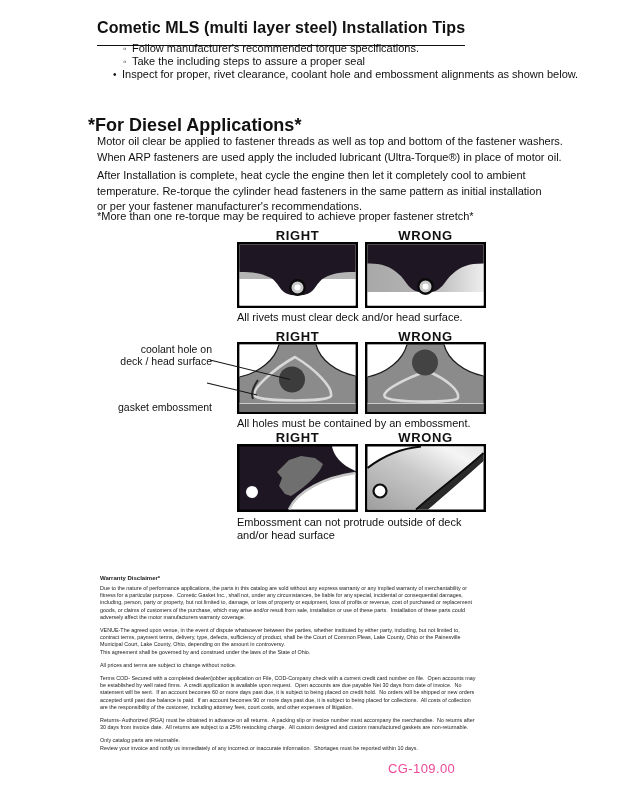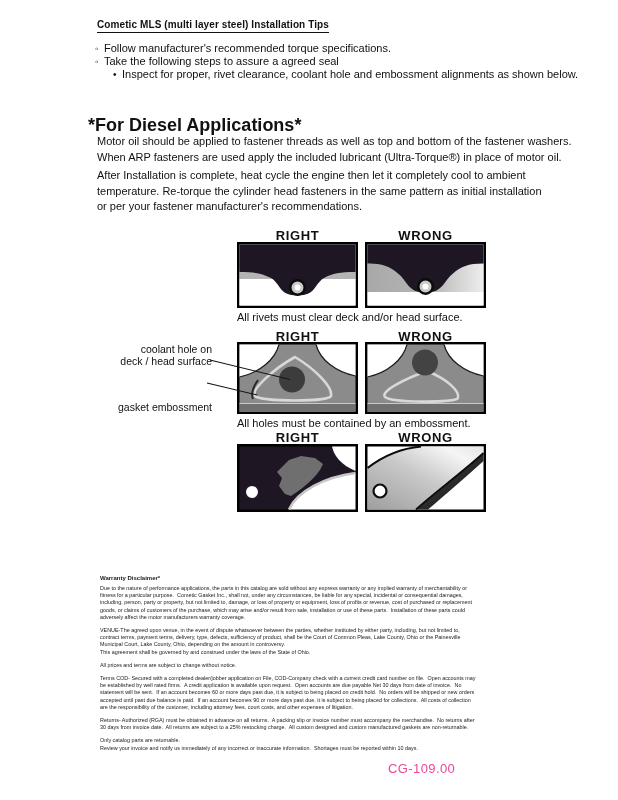--- a/index.html
+++ b/index.html
@@ -1,25 +1,25 @@
 <!DOCTYPE html>
 <html><head>
 <meta charset="utf-8">
 <style>
   html,body { margin:0; padding:0; background:#ffffff; }
   .page {
     position:relative; width:618px; height:800px; background:#fff;
     font-family:"Liberation Sans", sans-serif; color:#111; overflow:hidden;
   }
   .doc-title {
-    position:absolute; left:97px; top:19px; font-size:10px; font-weight:bold;
-    border-bottom:1.6px solid #111; padding-bottom:2px; letter-spacing:.1px;
+    position:absolute; left:97px; top:19px; font-size:16px; font-weight:bold;
+    border-bottom:1.6px solid #111; padding-bottom:8px; letter-spacing:.1px;
   }
   .tips { position:absolute; left:95px; top:42px; font-size:11px; line-height:13.2px; }
-  .b-row { white-space:nowrap; }
+  .b-row { white-space:nowrap;margin-left:28px; }
   .b-row.sub { margin-left:18px; }
   .b-dot { display:inline-block; width:9px; font-size:10px; }
   .b-dot.solid { width:9px; }
   .sec-head { position:absolute; left:88px; font-size:18px; font-weight:bold; }
   .para { position:absolute; left:97px; font-size:11px; line-height:15.6px; white-space:pre-line; }
   .dg-h { position:absolute; width:121px; text-align:center; font-size:13px; font-weight:bold; letter-spacing:.6px; }
   .dg-cap { position:absolute; left:237px; font-size:11px; line-height:12.6px; white-space:pre-line; }
   .panel { position:absolute; }
   .callout { position:absolute; left:98px; width:114px; text-align:right; font-size:10.5px; line-height:11.6px; white-space:pre-line; }
   .leaders { position:absolute; left:95px; top:338px; pointer-events:none; }
@@ -30,30 +30,31 @@
 </style>
 </head>
 <body>
 
 <div class="page">
 
   <div class="doc-title">Cometic MLS (multi layer steel) Installation Tips</div>
 
   <div class="tips">
     <div class="b-row"><span class="b-dot">◦</span><span>Follow manufacturer's recommended torque specifications.</span></div>
-    <div class="b-row"><span class="b-dot">◦</span><span>Take the following steps to assure a agreed seal</span></div>
+    <div class="b-row"><span class="b-dot">◦</span><span>Take the including steps to assure a proper seal</span></div>
     <div class="b-row sub"><span class="b-dot solid">•</span><span>Inspect for proper, rivet clearance, coolant hole and embossment alignments as shown below.</span></div>
   </div>
 
   <div class="sec-head" style="top:115px;">*For Diesel Applications*</div>
-  <div class="para" style="top:134px;">Motor oil should be applied to fastener threads as well as top and bottom of the fastener washers.
+  <div class="para" style="top:134px;">Motor oil clear be applied to fastener threads as well as top and bottom of the fastener washers.
 When ARP fasteners are used apply the included lubricant (Ultra-Torque®) in place of motor oil.</div>
   <div class="para" style="top:168px;">After Installation is complete, heat cycle the engine then let it completely cool to ambient
 temperature. Re-torque the cylinder head fasteners in the same pattern as initial installation
 or per your fastener manufacturer's recommendations.</div>
+  <div class="para" style="top:209px;">*More than one re-torque may be required to achieve proper fastener stretch*</div>
 
   <div class="dg-h" style="left:237px; top:228px;">RIGHT</div>
   <div class="dg-h" style="left:365px; top:228px;">WRONG</div>
 
   <svg class="panel" style="left:237px; top:242px;" width="121" height="66" viewBox="0 0 121 66">
     <rect x="1.25" y="1.25" width="118.5" height="63.5" fill="#ffffff" stroke="#000" stroke-width="2.5"></rect>
     <path d="M2.5,27 H118.5 V37 H2.5 Z" fill="#b4b4b4"></path>
     <rect x="2.5" y="37" width="116" height="26.5" fill="#ffffff"></rect>
     <path d="M2.5,2.5 H118.5 V30 C102,30 96,31.5 88,35.5 C77,41 80,53.5 60.5,53.5 C41,53.5 44,41 33,35.5 C25,31.5 19,30 2.5,30 Z" fill="#1e1622"></path>
     <circle cx="60.5" cy="45.5" r="7.2" fill="#c9c9c9" stroke="#0b0b0b" stroke-width="2.4"></circle>
@@ -143,20 +144,22 @@
       </linearGradient>
     </defs>
     <rect x="1.25" y="1.25" width="118.5" height="65.5" fill="#ffffff" stroke="#000" stroke-width="2.5"></rect>
     <path d="M2.5,24 C22,9 40,4 56,2.5 L118.5,2.5 L118.5,9 C94,31 69,49 51,65.5 L2.5,65.5 Z" fill="url(#gBand)"></path>
     <path d="M2.5,24 C22,9 40,4 56,2.5" stroke="#0d0d0d" stroke-width="2.2" fill="none"></path>
     <path d="M118.5,9 C94,31 69,49 51,65.5 L63,65.5 C80,51 101,33 118.5,17 Z" fill="url(#gSliver)"></path>
     <path d="M118.5,9 C94,31 69,49 51,65.5" stroke="#0d0d0d" stroke-width="1.8" fill="none"></path>
     <circle cx="15" cy="47" r="6.5" fill="#ffffff" stroke="#0d0d0d" stroke-width="2.2"></circle>
   </svg>
 
+  <div class="dg-cap" style="top:516px;">Embossment can not protrude outside of deck
+and/or head surface</div>
 
   <div class="disclaimer">
     <div class="disc-h">Warranty Disclaimer*</div>
     <div class="disc-p">Due to the nature of performance applications, the parts in this catalog are sold without any express warranty or any implied warranty of merchantability or
 fitness for a particular purpose.  Cometic Gasket Inc., shall not, under any circumstances, be liable for any special, incidental or consequential damages,
 including, person, party or property, but not limited to, damage, or loss of property or equipment, loss of profits or revenue, cost of purchased or replacement
 goods, or claims of customers of the purchase, which may arise and/or result from sale, installation or use of these parts.  Installation of these parts could
 adversely affect the motor manufacturers warranty coverage.</div>
     <div class="disc-p">VENUE-The agreed upon venue, in the event of dispute whatsoever between the parties, whether instituted by either party, including, but not limited to,
 contract terms, payment terms, delivery, type, defects, sufficiency of product, shall be the Court of Common Pleas, Lake County, Ohio or the Painesville

